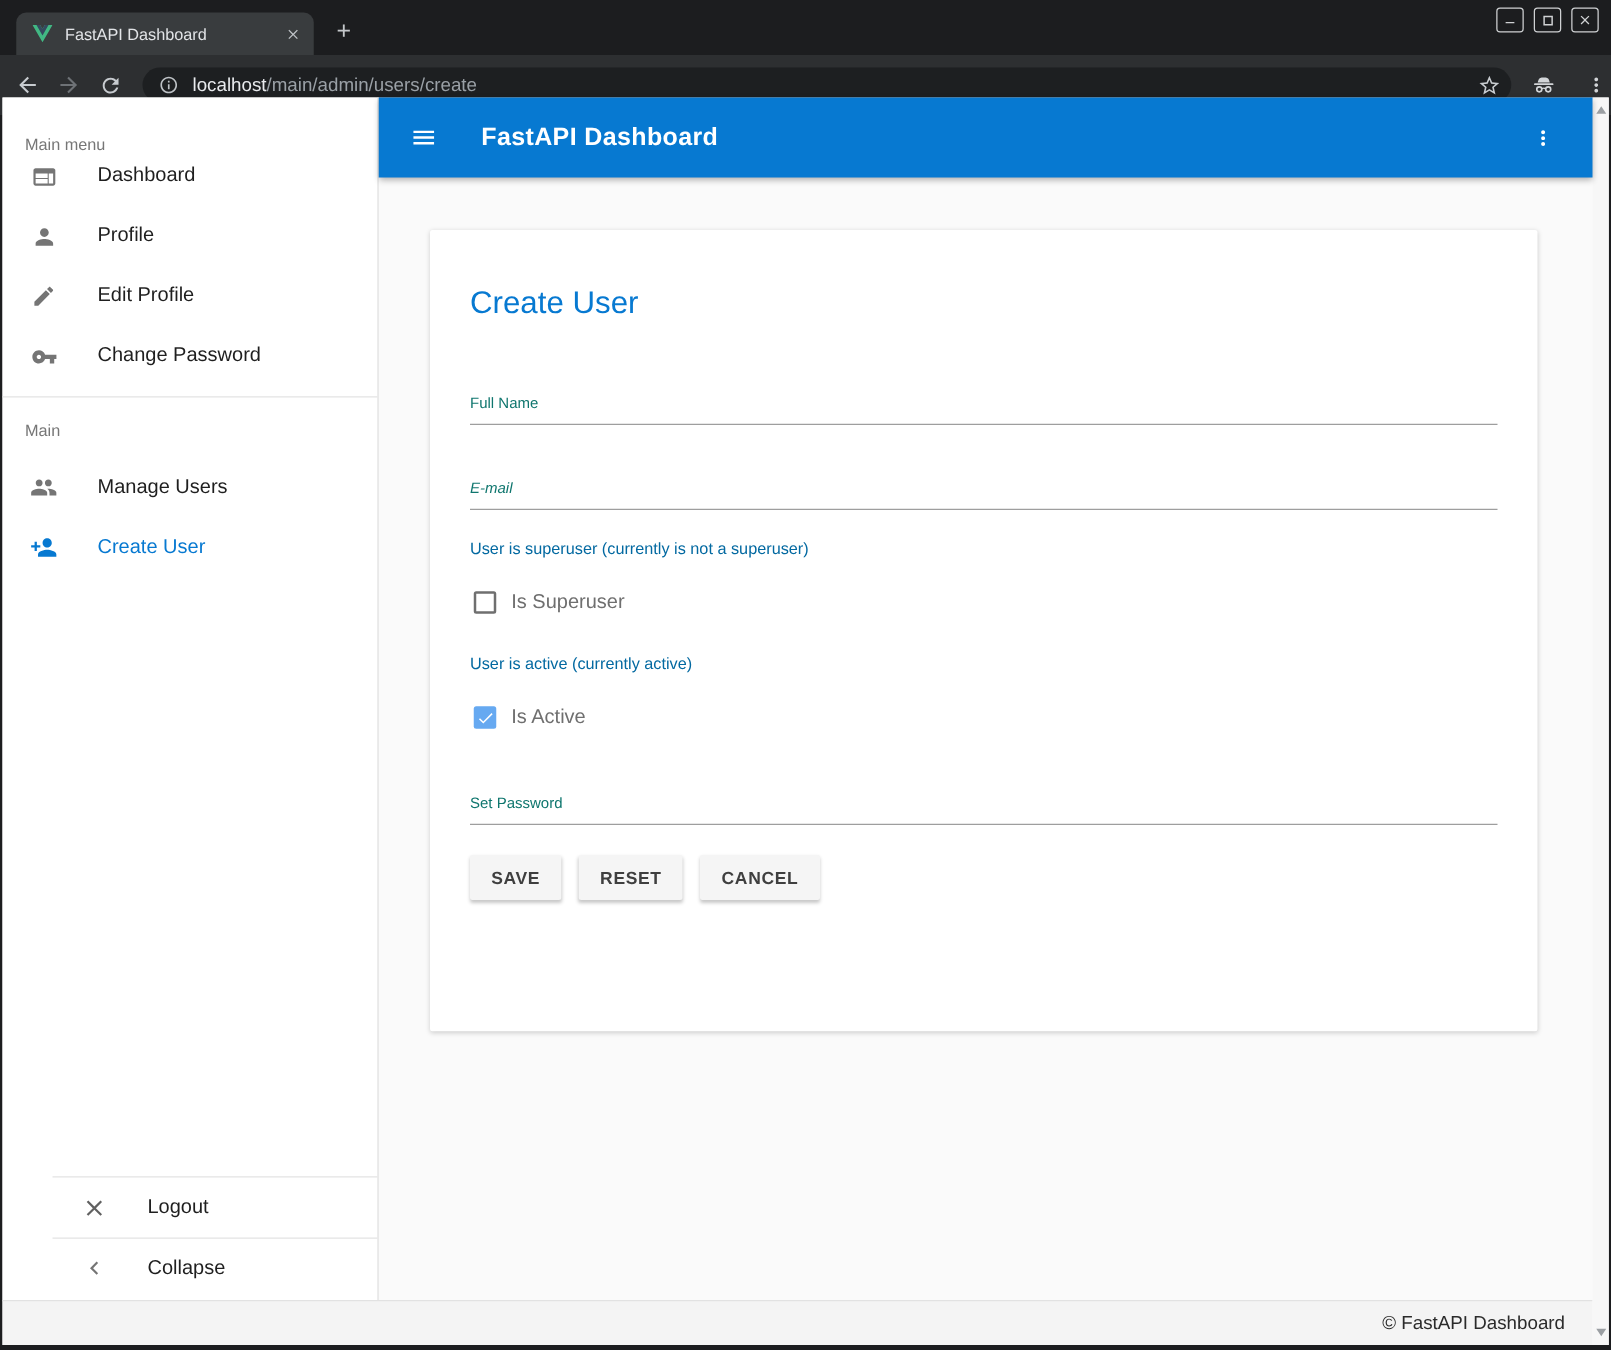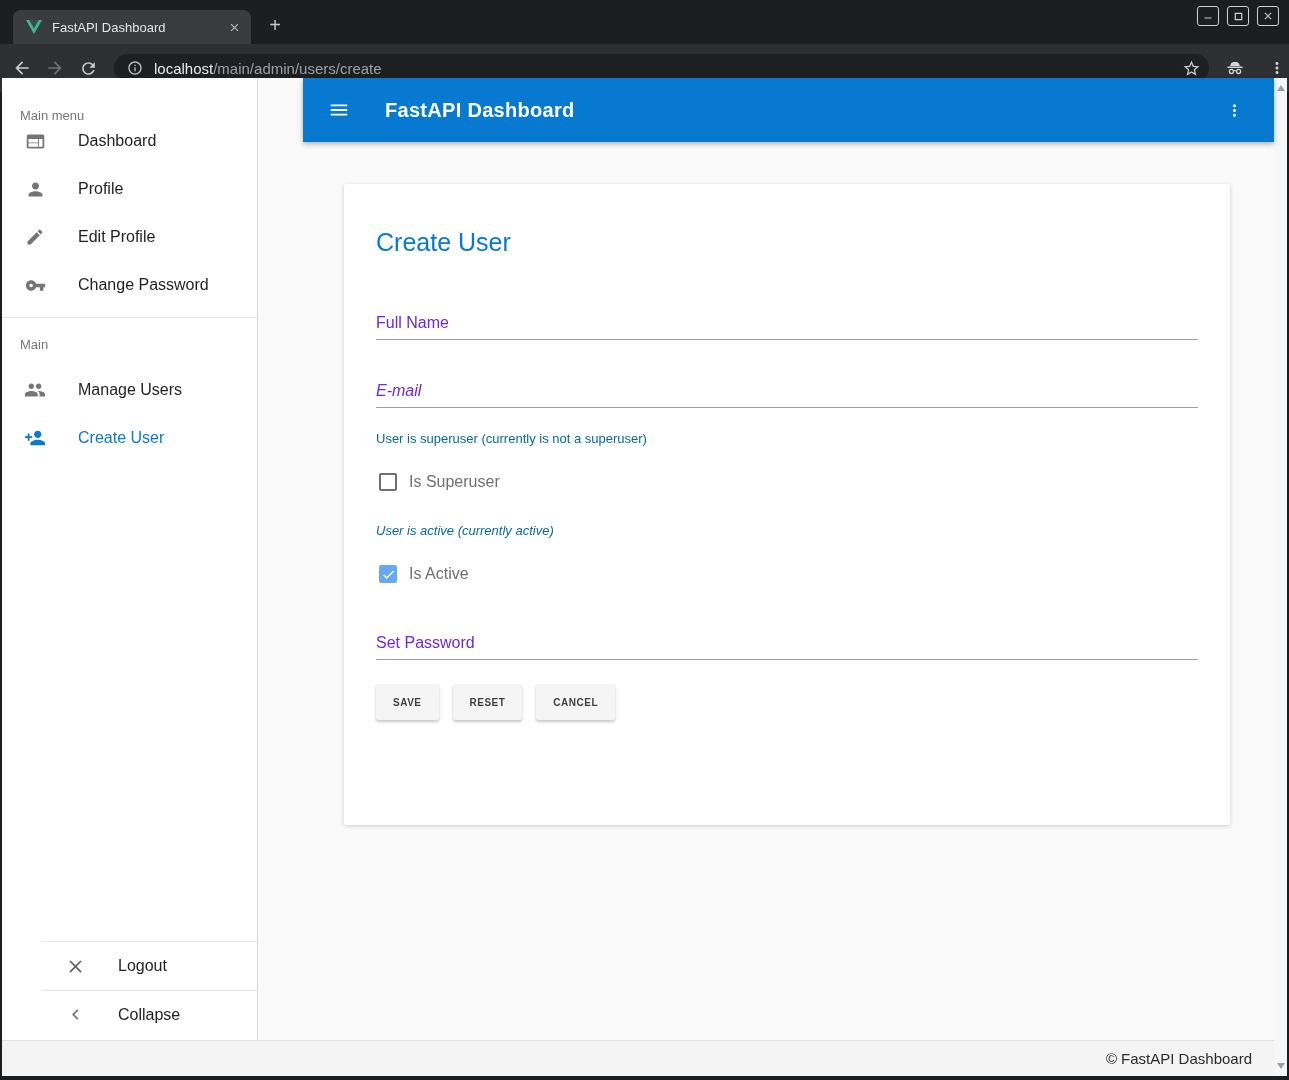--- a/index.html
+++ b/index.html
@@ -35,21 +35,21 @@
   .omni-star { width:22px; height:22px; display:flex; align-items:center; justify-content:center; }
   .omni-star svg { fill:#c7cbcf; }
   .tb-right { display:flex; align-items:center; margin-left:14px; gap:18px; }
   .tb-right .ico { width:24px; height:24px; display:flex; align-items:center; justify-content:center; }
   .tb-right svg { fill:#d2d5d8; }
 
   
   .page { position:absolute; top:78px; left:2px; right:2px; bottom:4px; background:#fafafa; }
 
   
-  .sidebar { position:absolute; left:0; top:0; width:256px; bottom:36px; background:#fff;
+  .sidebar { position:absolute; left:0; top:0; width:301px; bottom:36px; background:#fff;
              border-right:1px solid #dadada; }
   .section-label { color:#767676; font-size:13px; padding-left:18px; height:20px; line-height:20px; }
   .sb-first { padding-top:28px; }
   .sb-list { margin-top:11px; }
   .sb-item { height:48px; display:flex; align-items:center; cursor:pointer; }
   .sb-item .sb-ico { width:24px; height:24px; margin-left:21px; display:flex; align-items:center; justify-content:center; }
   .sb-item .sb-ico svg { fill:#757575; }
   .sb-item .sb-label { margin-left:31px; font-size:16px; color:#1f1f1f; }
   .sb-item.active .sb-ico svg { fill:#0779d1; }
   .sb-item.active .sb-label { color:#0779d1; }
@@ -68,39 +68,39 @@
                  display:flex; align-items:center; justify-content:center; }
   .appbar-menu svg { fill:#fff; }
 
   
   .main { position:absolute; left:301px; right:13px; top:64px; bottom:36px; background:#fafafa; overflow:hidden; }
   .card { position:absolute; left:41px; top:42px; width:886px; height:641px; background:#fff;
           border-radius:2px; box-shadow:0 1px 4px rgba(0,0,0,0.18); padding:43px 32px 0; }
   .card-title { color:#0779d1; font-size:25px; font-weight:400; line-height:30px; }
 
   .tf { border-bottom:1px solid #9e9e9e; padding-bottom:7px; }
-  .tf-label { font-size:16px; color:#6d28d9; line-height:19px; display:block; }
+  .tf-label { font-size:12px; color:#0f766e; line-height:19px; display:block; }
   .tf-fullname { margin-top:56px; }
   .tf-email { margin-top:41px;font-style:italic; }
   .tf-setpwd { margin-top:49px; }
   .tf-confirmpwd { margin-top:41px; }
 
   .note { font-size:13px; color:#0369a1; line-height:18px; }
   .note-superuser { margin-top:22px; }
-  .note-active { margin-top:30px;font-style:italic; }
+  .note-active { margin-top:30px; }
 
   .cb-row { margin-top:24px; display:flex; align-items:center; height:20px; cursor:pointer; }
   .cb-box { width:18px; height:18px; border:2px solid #6f6f6f; border-radius:2px; margin-left:3px; }
   .cb-box.checked { border:none; background:#66a9f1; display:flex; align-items:center; justify-content:center; }
   .cb-box.checked svg { fill:#fff; }
   .cb-label { font-size:16px; color:#6f6f6f; margin-left:12px; }
 
   .btn-row { margin-top:24px; display:flex; gap:14px; }
   .btn { border:none; background:#f5f5f5; color:#3f3f3f; font-family:"Liberation Sans",sans-serif;
-         font-size:10px; font-weight:700; letter-spacing:.5px; height:36px; padding:0 17px;
+         font-size:14px; font-weight:700; letter-spacing:.5px; height:36px; padding:0 17px;
          border-radius:2px; box-shadow:0 2px 3px rgba(0,0,0,0.22); cursor:pointer; }
 
   
   .statusbar { position:absolute; left:0; right:13px; bottom:0; height:36px; background:#f4f4f4;
                border-top:1px solid #e2e2e2; display:flex; align-items:center; justify-content:flex-end;
                padding-right:22px; }
   .statusbar span { font-size:15px; color:#2b2b2b; }
   .scrollbar { position:absolute; right:0; top:0; width:13px; bottom:0; background:#f7f7f7; }
   .sb-arrow { position:absolute; left:3px; width:0; height:0; border-left:4px solid transparent;
               border-right:4px solid transparent; }

